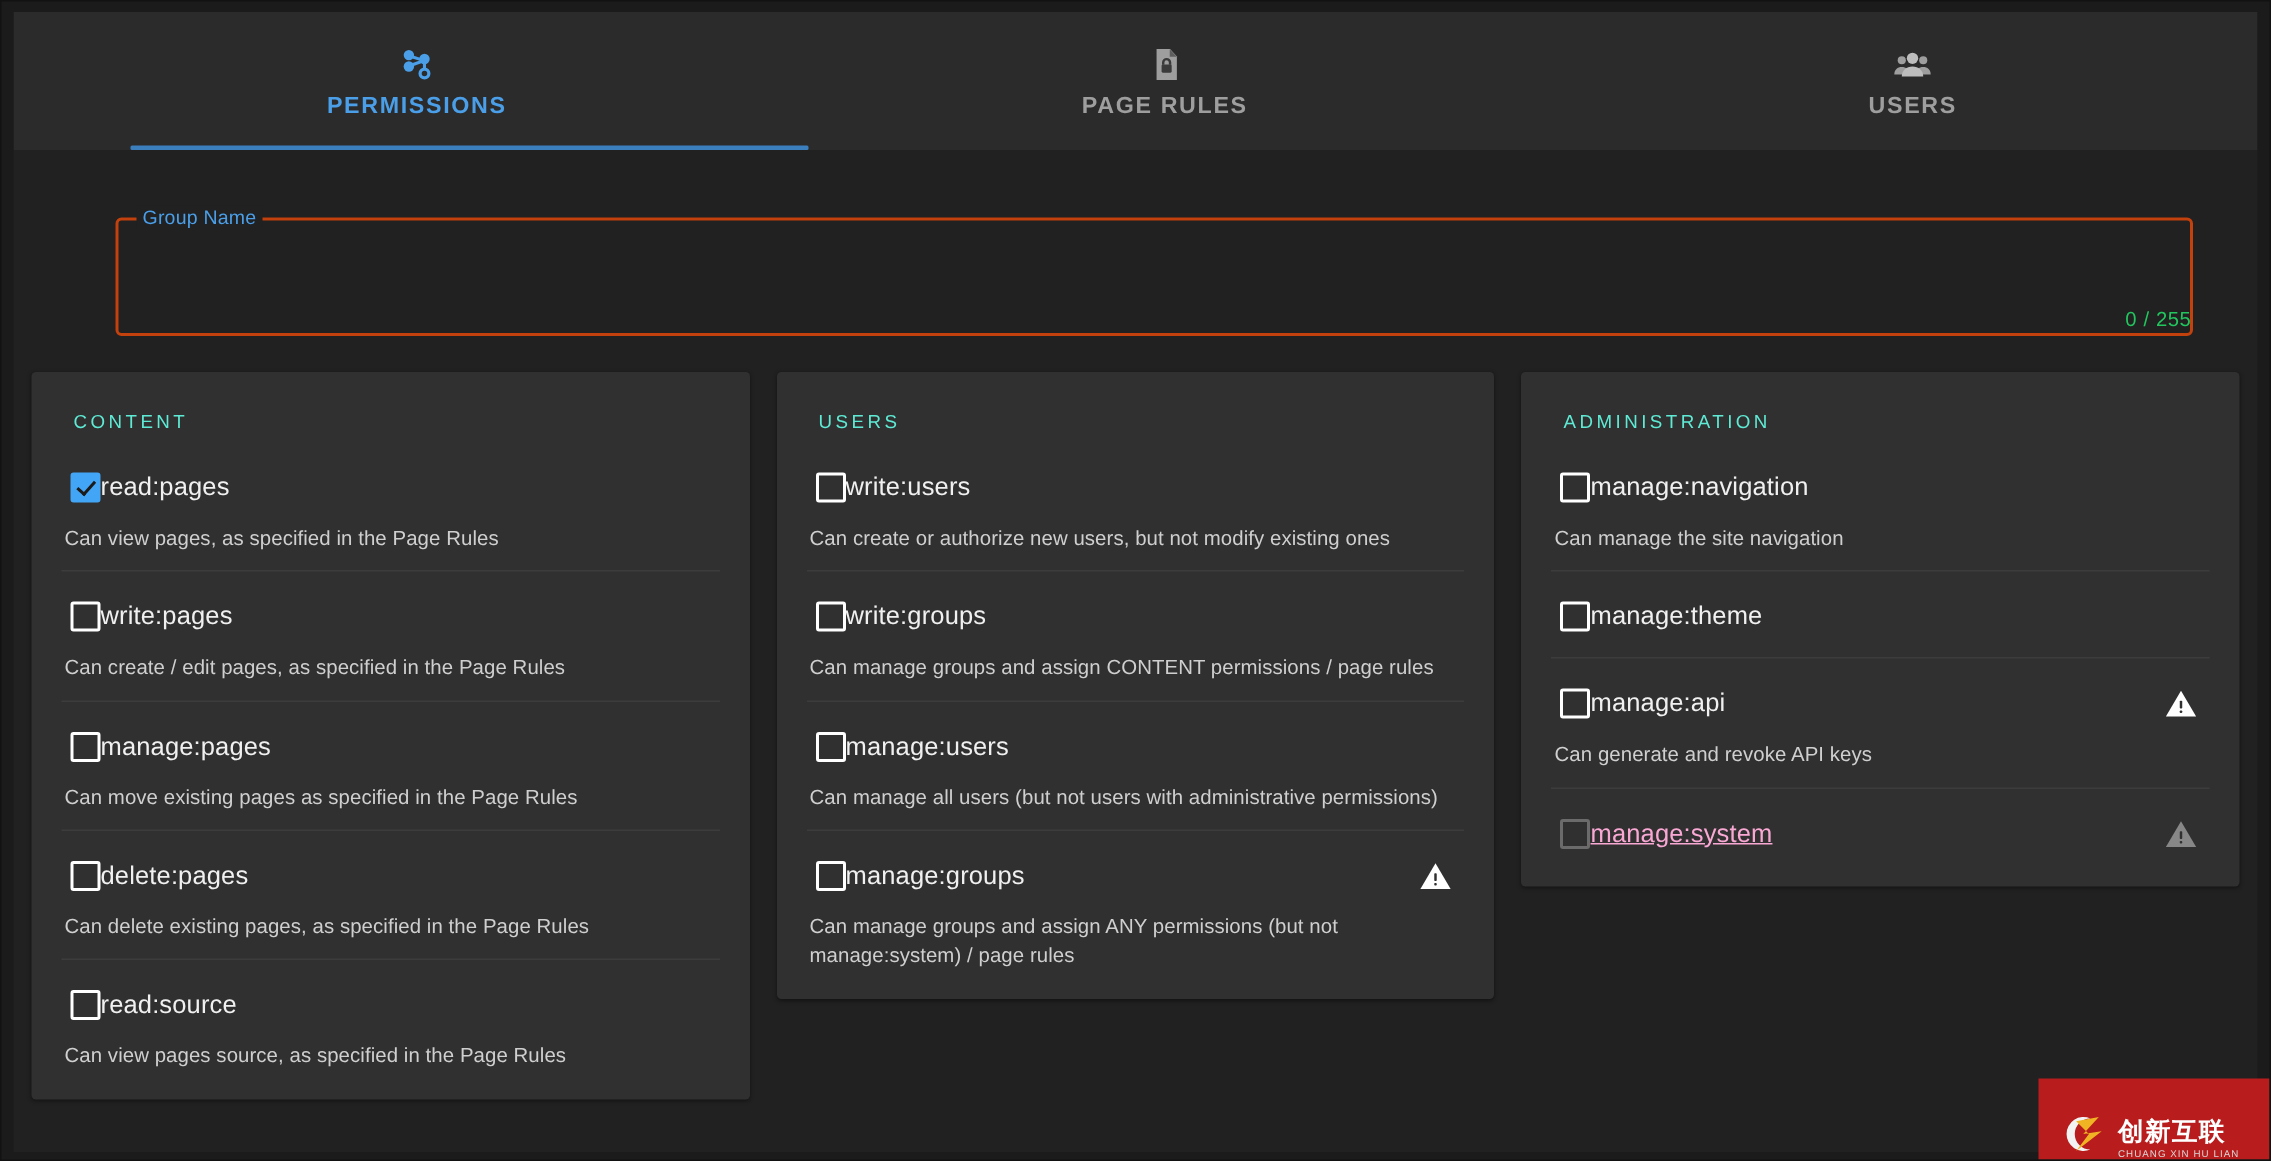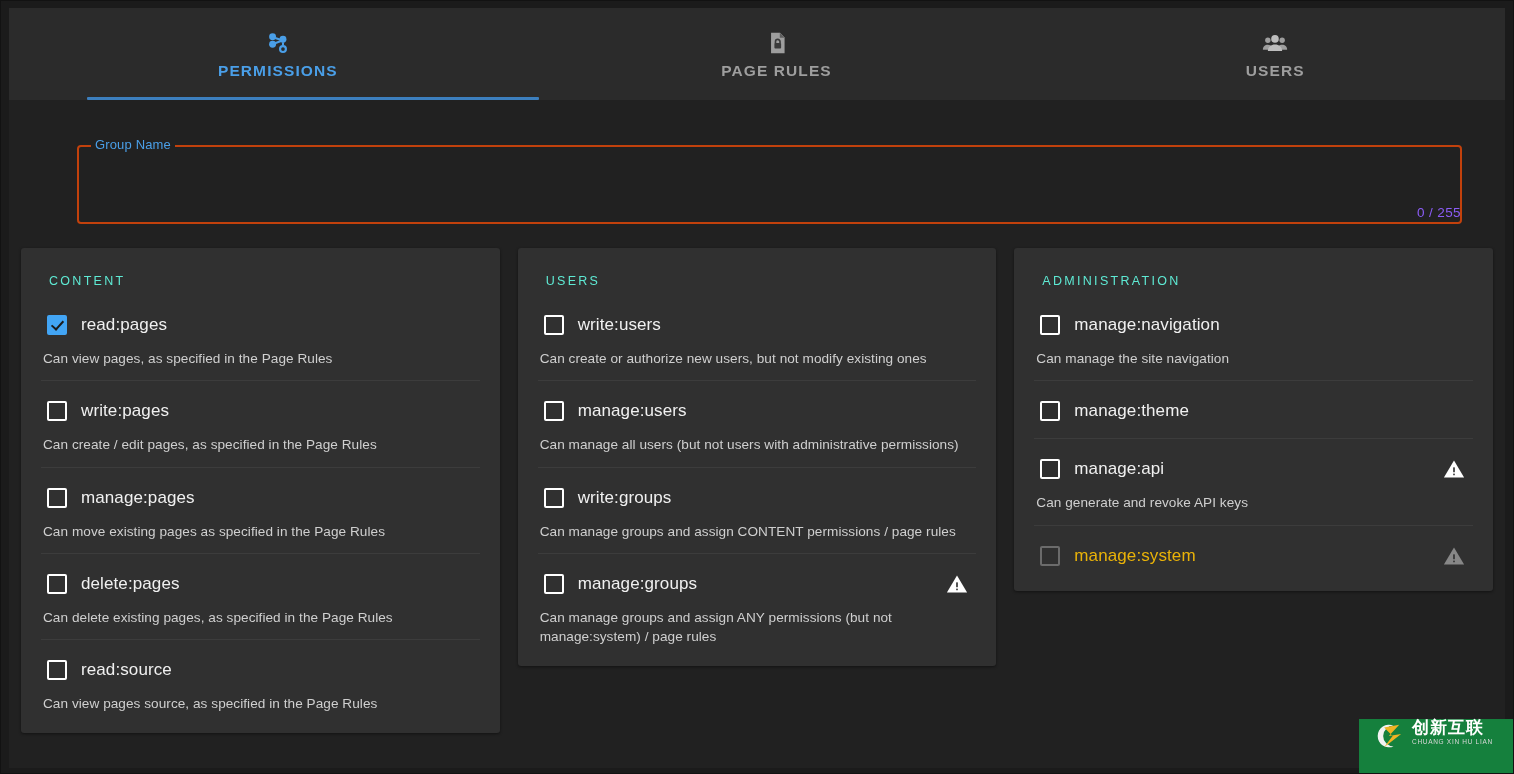--- a/index.html
+++ b/index.html
@@ -142,21 +142,21 @@
     top: 137px;
     width: 2px;
     height: 26px;
     background: #5aa9ee;
   }
   .counter {
     position: absolute;
     right: 44px;
     top: 197px;
     font-size: 13.5px;
-    color: #8b5cf6;
+    color: #22c55e;
     letter-spacing: 0.4px;
   }
 
   
   .columns {
     position: absolute;
     left: 12px;
     top: 240px;
     width: 1472px;
     height: 520px;
@@ -188,21 +188,20 @@
     margin-bottom: 15px;
   }
   .perm-item:last-child {
     border-bottom: none;
     margin-bottom: 0;
     padding-bottom: 4px;
   }
   .perm-head {
     display: flex;
     align-items: center;
-    gap: 14px;
     min-height: 30px;
     padding-left: 6px;
     cursor: pointer;
   }
   .cbox {
     width: 20px;
     height: 20px;
     border: 2px solid #ffffff;
     border-radius: 2px;
     box-sizing: border-box;
@@ -238,33 +237,33 @@
     height: 22px;
   }
   .perm-desc {
     font-size: 13.6px;
     line-height: 1.42;
     color: #cfcfcf;
     margin: 9px 0 0 2px;
     letter-spacing: 0.05px;
   }
   .perm-item.disabled .cbox { border-color: #6b6b6b; }
-  .perm-item.disabled .perm-name { color: #eab308; }
+  .perm-item.disabled .perm-name { color: #f9a8d4; text-decoration: underline; }
   .perm-item.disabled .warn-icon { opacity: 0.42; }
 
   
   .watermark {
     position: absolute;
     right: 0px;
     bottom: 0px;
     width: 154px;
     height: 54px;
-    background: #15803d;
+    background: #b91c1c;
     display: flex;
-    align-items: flex-start;
+    align-items: flex-end;
     padding-left: 6px;
     box-sizing: border-box;
     gap: 5px;
   }
   .wm-mark { width: 42px; height: 34px; flex: 0 0 auto; }
   .wm-text { display: flex; flex-direction: column; line-height: 1; }
   .wm-cn {
     font-size: 17px;
     font-weight: 700;
     color: #ffffff;
@@ -404,31 +403,31 @@
           <div class="perm-head">
             <span class="cbox"></span>
             <span class="perm-name">write:users</span>
           </div>
           <div class="perm-desc">Can create or authorize new users, but not modify existing ones</div>
         </div>
 
         <div class="perm-item">
           <div class="perm-head">
             <span class="cbox"></span>
+            <span class="perm-name">write:groups</span>
+          </div>
+          <div class="perm-desc">Can manage groups and assign CONTENT permissions / page rules</div>
+        </div>
+
+        <div class="perm-item">
+          <div class="perm-head">
+            <span class="cbox"></span>
             <span class="perm-name">manage:users</span>
           </div>
           <div class="perm-desc">Can manage all users (but not users with administrative permissions)</div>
-        </div>
-
-        <div class="perm-item">
-          <div class="perm-head">
-            <span class="cbox"></span>
-            <span class="perm-name">write:groups</span>
-          </div>
-          <div class="perm-desc">Can manage groups and assign CONTENT permissions / page rules</div>
         </div>
 
         <div class="perm-item">
           <div class="perm-head">
             <span class="cbox"></span>
             <span class="perm-name">manage:groups</span>
           </div>
           <span class="warn-icon">
             <svg viewBox="0 0 24 24" width="22" height="22">
               <path d="M12 2.8 L23 21.4 H1 Z" fill="#ffffff"></path>

